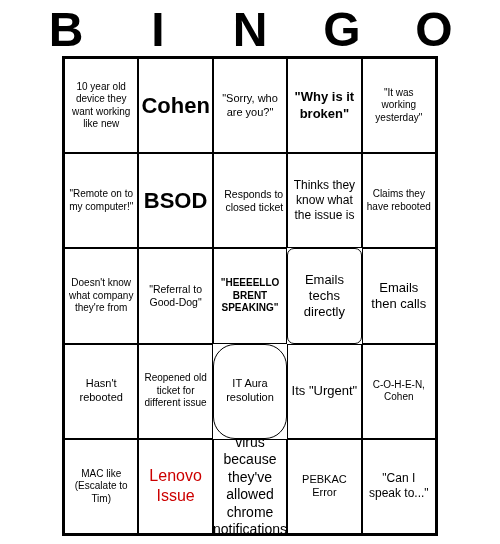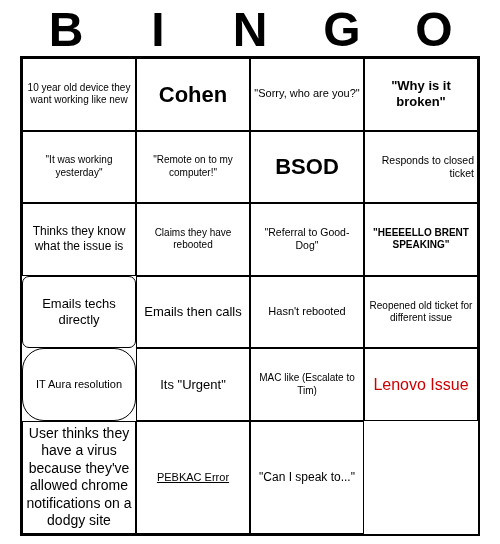--- a/index.html
+++ b/index.html
@@ -23,23 +23,23 @@
       font-size: 48px;
       font-weight: bold;
       color: #000;
       width: 60px;
       text-align: center;
       line-height: 1;
     }
     .bingo-grid {
       border: 2px solid #000;
       display: grid;
-      grid-template-columns: repeat(4, 1fr);
+      grid-template-columns: repeat(5, 1fr);
       grid-template-rows: repeat(5, 1fr);
-      width: 460px;
+      width: 376px;
       height: 480px;
     }
     .bingo-cell {
       border: 1.5px solid #000;
       display: flex;
       align-items: center;
       justify-content: center;
       text-align: center;
       padding: 3px;
       font-size: 10.5px;
@@ -75,28 +75,30 @@
   <div class="bingo-cell" style="font-size:11px;">"Sorry, who are you?"</div>
   <div class="bingo-cell" style="font-size:13px;font-weight:bold;">"Why is it broken"</div>
   <div class="bingo-cell" style="font-size:10px;">"It was working yesterday"</div>
 
   <div class="bingo-cell" style="font-size:10px;">"Remote on to my computer!"</div>
   <div class="bingo-cell large-text">BSOD</div>
   <div class="bingo-cell" style="font-size:10.5px;text-align:right;">Responds to closed ticket</div>
   <div class="bingo-cell" style="font-size:12px;">Thinks they know what the issue is</div>
   <div class="bingo-cell" style="font-size:10px;">Claims they have rebooted</div>
 
+  <div class="bingo-cell" style="font-size:10px;">Doesn't know what company they're from</div>
   <div class="bingo-cell" style="font-size:10.5px;">"Referral to Good-Dog"</div>
   <div class="bingo-cell" style="font-size:10px;font-weight:bold;">"HEEEELLO BRENT SPEAKING"</div>
   <div class="bingo-cell" style="font-size:13px;border-radius:7px;">Emails techs directly</div>
   <div class="bingo-cell" style="font-size:13px;">Emails then calls</div>
 
   <div class="bingo-cell" style="font-size:11px;">Hasn't rebooted</div>
   <div class="bingo-cell" style="font-size:10px;">Reopened old ticket for different issue</div>
   <div class="bingo-cell" style="font-size:11px;border-radius:22px;">IT Aura resolution</div>
   <div class="bingo-cell" style="font-size:13px;">Its "Urgent"</div>
+  <div class="bingo-cell" style="font-size:10px;">C-O-H-E-N, Cohen</div>
 
   <div class="bingo-cell" style="font-size:10px;">MAC like (Escalate to Tim)</div>
   <div class="bingo-cell red-text">Lenovo Issue</div>
   <div class="bingo-cell" style="font-size:14px;text-align:center;">User thinks they have a virus because they've allowed chrome notifications on a dodgy site</div>
-  <div class="bingo-cell" style="font-size:11px;text-decoration:underline;">PEBKAC Error</div>
+  <div class="bingo-cell" style="font-size:11px;">PEBKAC Error</div>
   <div class="bingo-cell" style="font-size:12px;">"Can I speak to..."</div>
 </div>
 
 </body></html>

